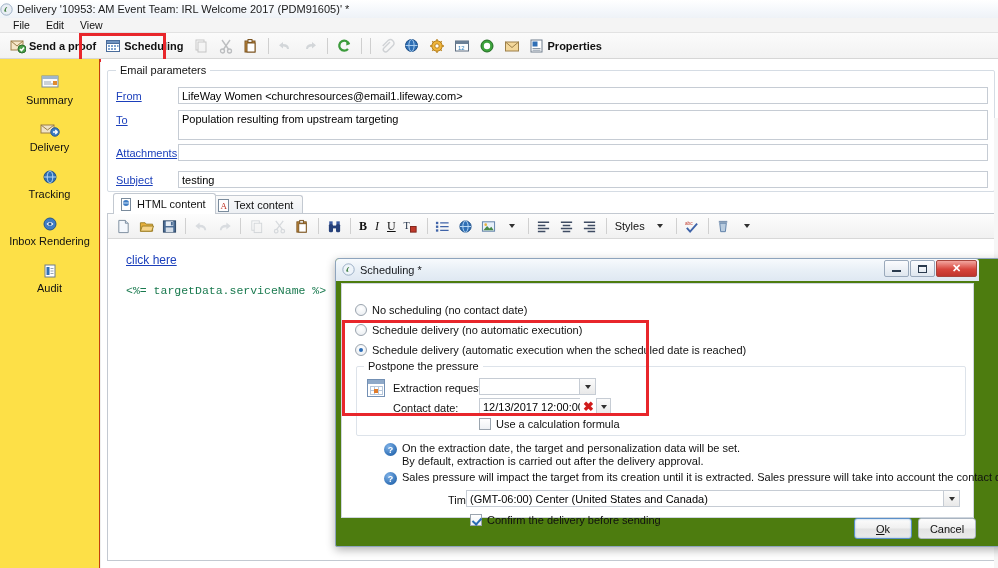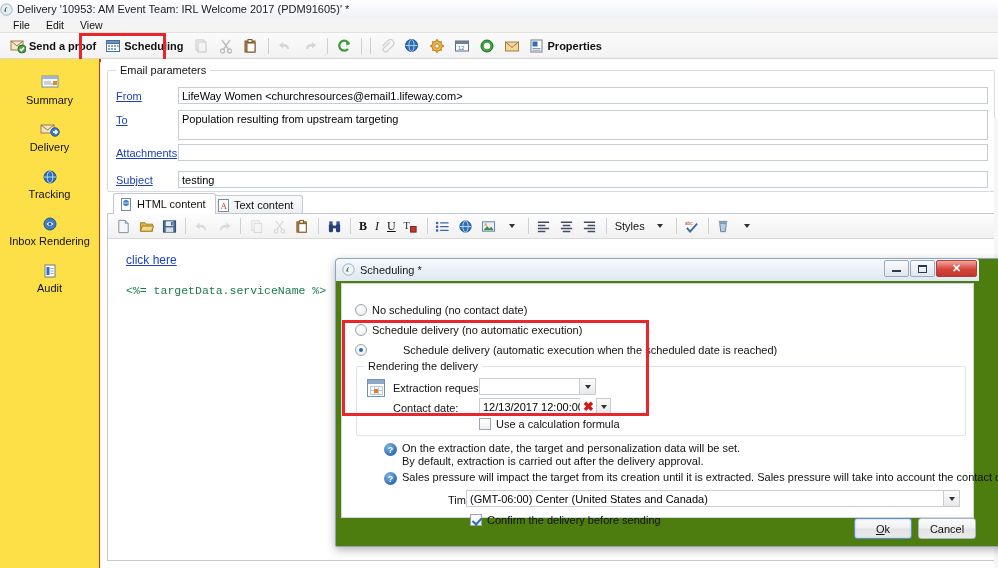--- a/index.html
+++ b/index.html
@@ -1023,27 +1023,27 @@
       <div class="radio-row" style="left:13px; top:20px;justify-content:space-between;">
         <span class="radio"></span>
         <span>No scheduling (no contact date)</span>
       </div>
 
       <div class="radio-row" style="left:13px; top:40px;">
         <span class="radio"></span>
         <span>Schedule delivery (no automatic execution)</span>
       </div>
 
-      <div class="radio-row" style="left:13px; top:60px;gap:31px;">
+      <div class="radio-row" style="left:13px; top:60px;">
         <span class="radio on"></span>
         <span>Schedule delivery (automatic execution when the scheduled date is reached)</span>
       </div>
 
       <div class="inner-group">
-        <span class="inner-group-title">Rendering the delivery</span>
+        <span class="inner-group-title">Postpone the pressure</span>
 
         <div class="cal-ico" style="left:10px; top:12px;">
           <div class="top"></div>
             <div class="gridx"></div>
             <div class="dot"></div>
         </div>
 
         <span class="dlg-lbl" style="left:36px; top:15px;">Extraction request:</span>
         <div class="combo" style="left:122px; top:11px; width:117px; height:17px;">
           <span class="val"></span>

